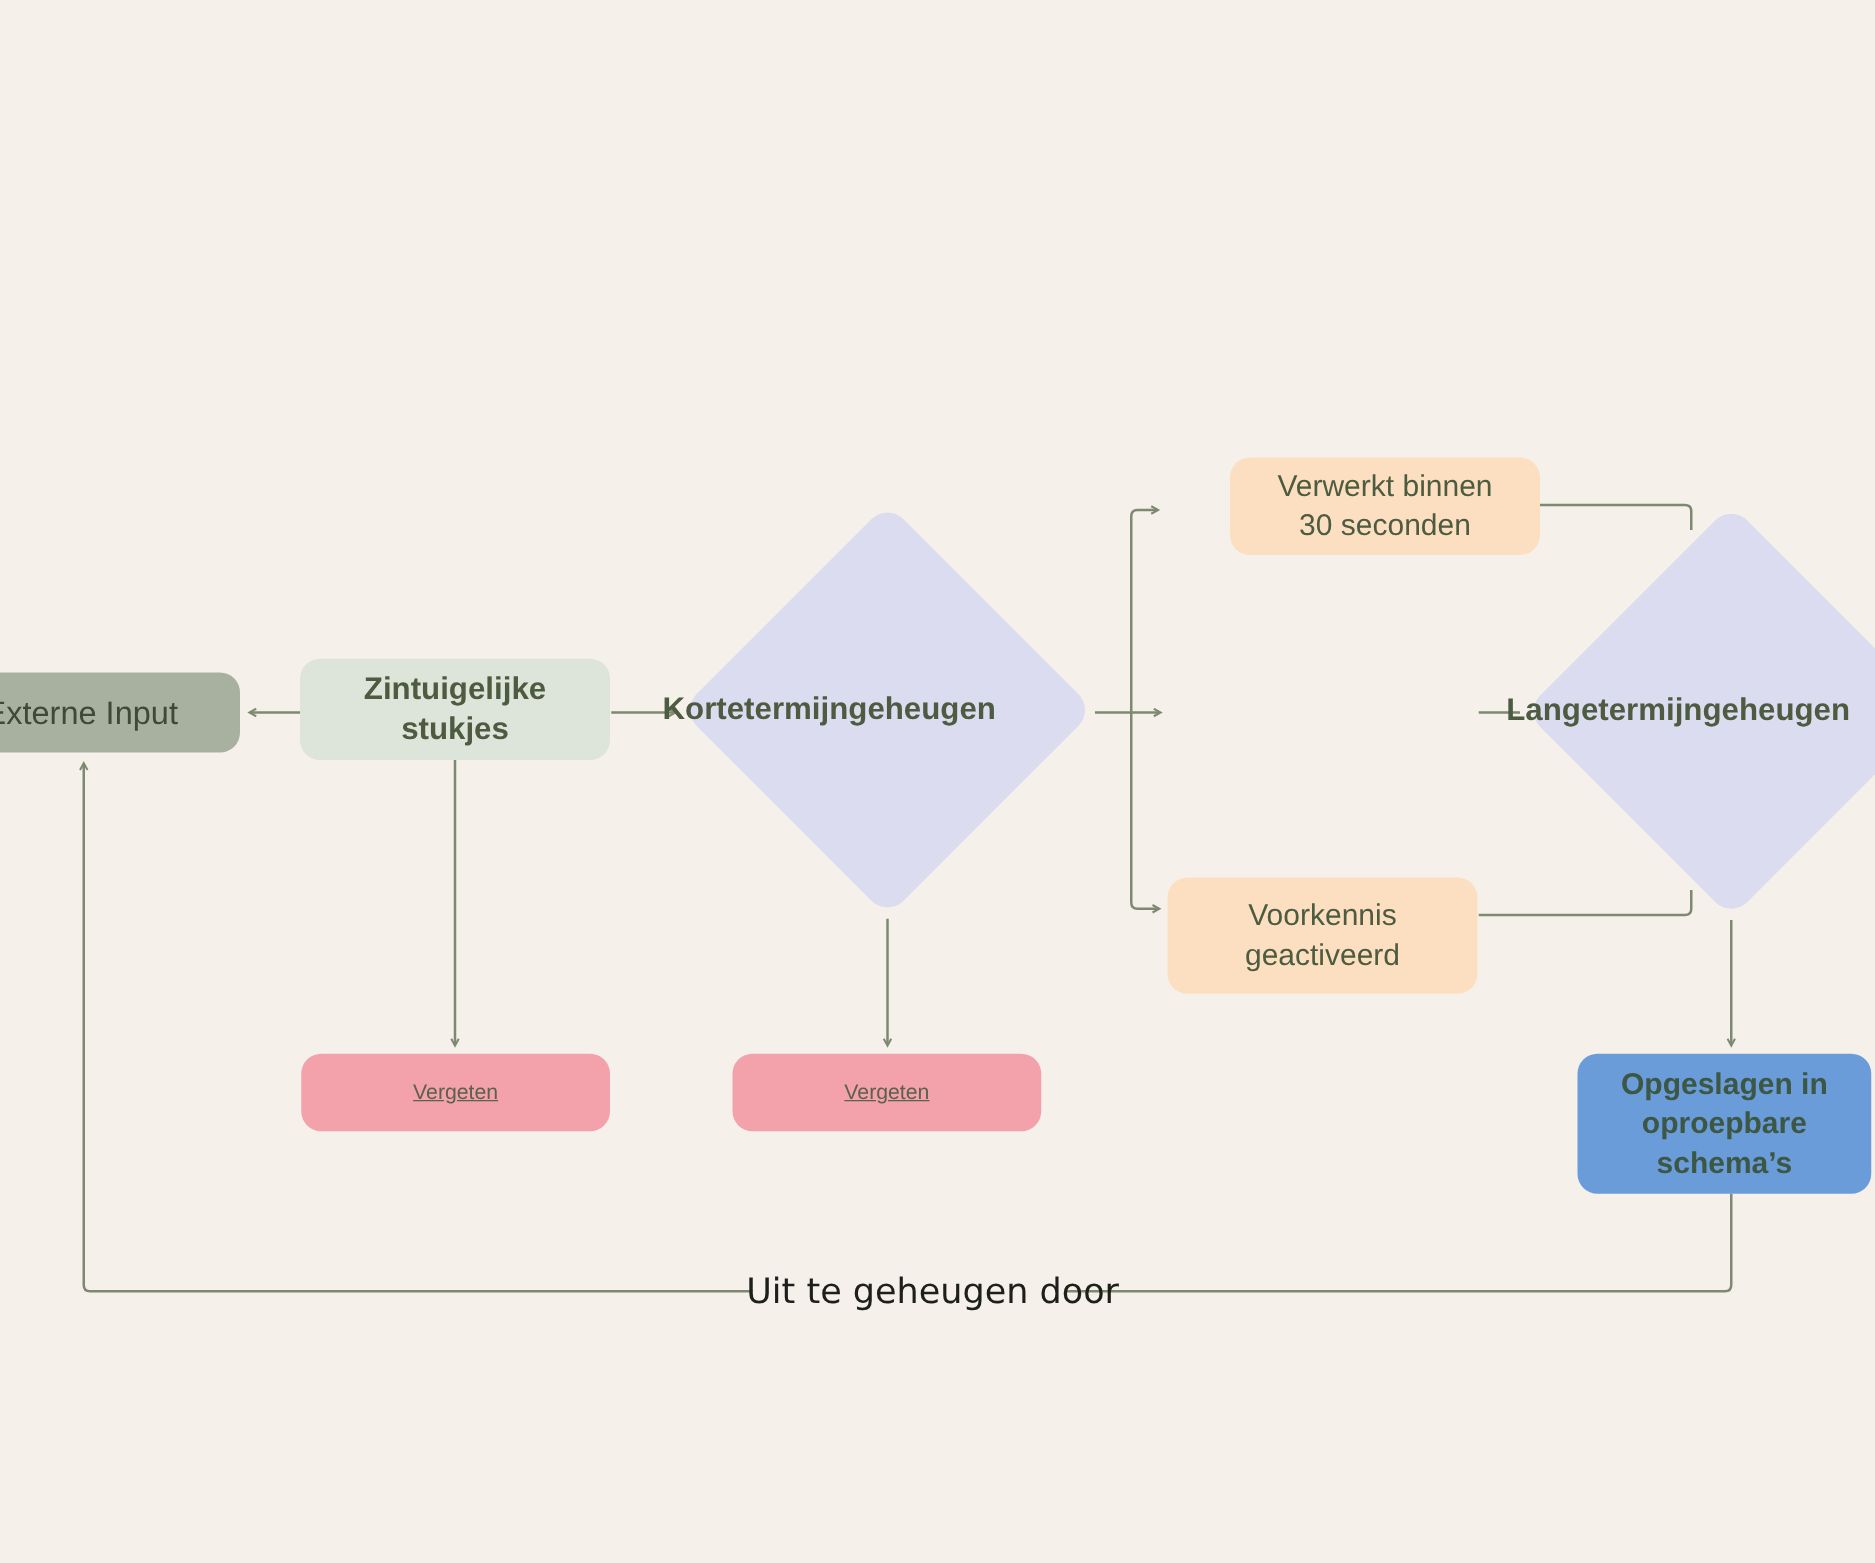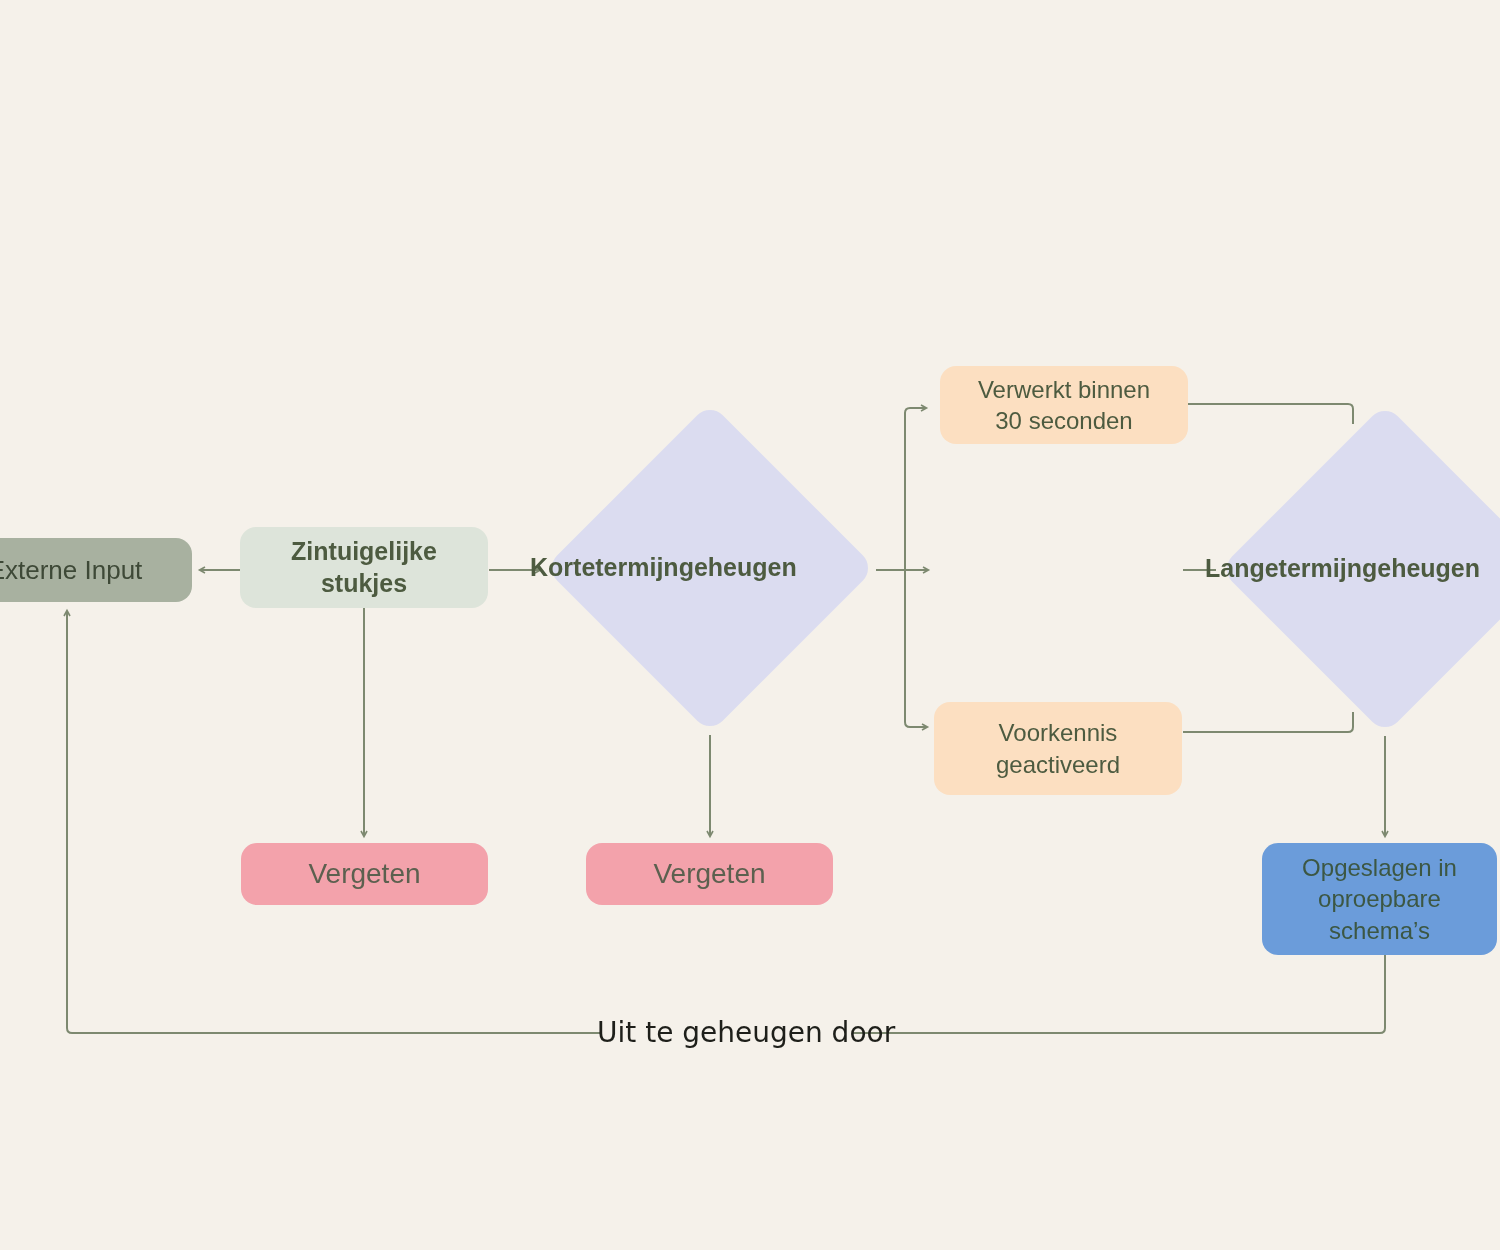--- a/index.html
+++ b/index.html
@@ -44,22 +44,22 @@
   .edges marker path{stroke:var(--connector);stroke-width:1.6;fill:none;}
   .node{
     position:absolute;border-radius:16px;
     display:flex;align-items:center;justify-content:center;
     text-align:center;box-sizing:border-box;
   }
   .prelines{white-space:pre-line;}
   .node.gray{background:var(--node_gray);color:var(--text_green_dark);font-size:26px;}
   .node.sage{background:var(--node_sage);color:var(--text_green);font-size:25px;font-weight:bold;line-height:1.25;}
   .node.peach{background:var(--node_peach);color:var(--text_green);font-size:24px;line-height:1.3;}
-  .node.pink{background:var(--node_pink);color:var(--text_pink_box);font-size:28px;}
-  .node.blue{background:var(--node_blue);color:var(--text_blue_box);font-size:24px;line-height:1.3;}
+  .node.pink{background:var(--node_pink);color:var(--text_pink_box);font-size:17px;text-decoration:underline;}
+  .node.blue{background:var(--node_blue);color:var(--text_blue_box);font-size:24px;line-height:1.3;font-weight:bold;}
   .diamond{
     position:absolute;width:234px;height:234px;border-radius:18px;
     background:var(--node_lavender);
     transform:rotate(45deg);
   }
   .diamond-label{
     position:absolute;width:360px;text-align:left;
     font-size:25px;font-weight:bold;color:var(--text_green);
     white-space:nowrap;
   }
@@ -102,21 +102,21 @@
   </div>
 
   <div class="node sage" style="left:240px;top:527px;width:248px;height:81px;">
     <span class="prelines">Zintuigelijke
 stukjes</span>
   </div>
 
   <div class="diamond" style="left:593px;top:451px;"></div>
   <div class="diamond-label" style="left:530px;top:553px;">Kortetermijngeheugen</div>
 
-  <div class="node peach" style="left:940px;top:366px;width:248px;height:78px;">
+  <div class="node peach" style="left:984px;top:366px;width:248px;height:78px;">
     <span class="prelines">Verwerkt binnen
 30 seconden</span>
   </div>
 
 
   <div class="node peach" style="left:934px;top:702px;width:248px;height:93px;">
     <span class="prelines">Voorkennis
 geactiveerd</span>
   </div>
 

